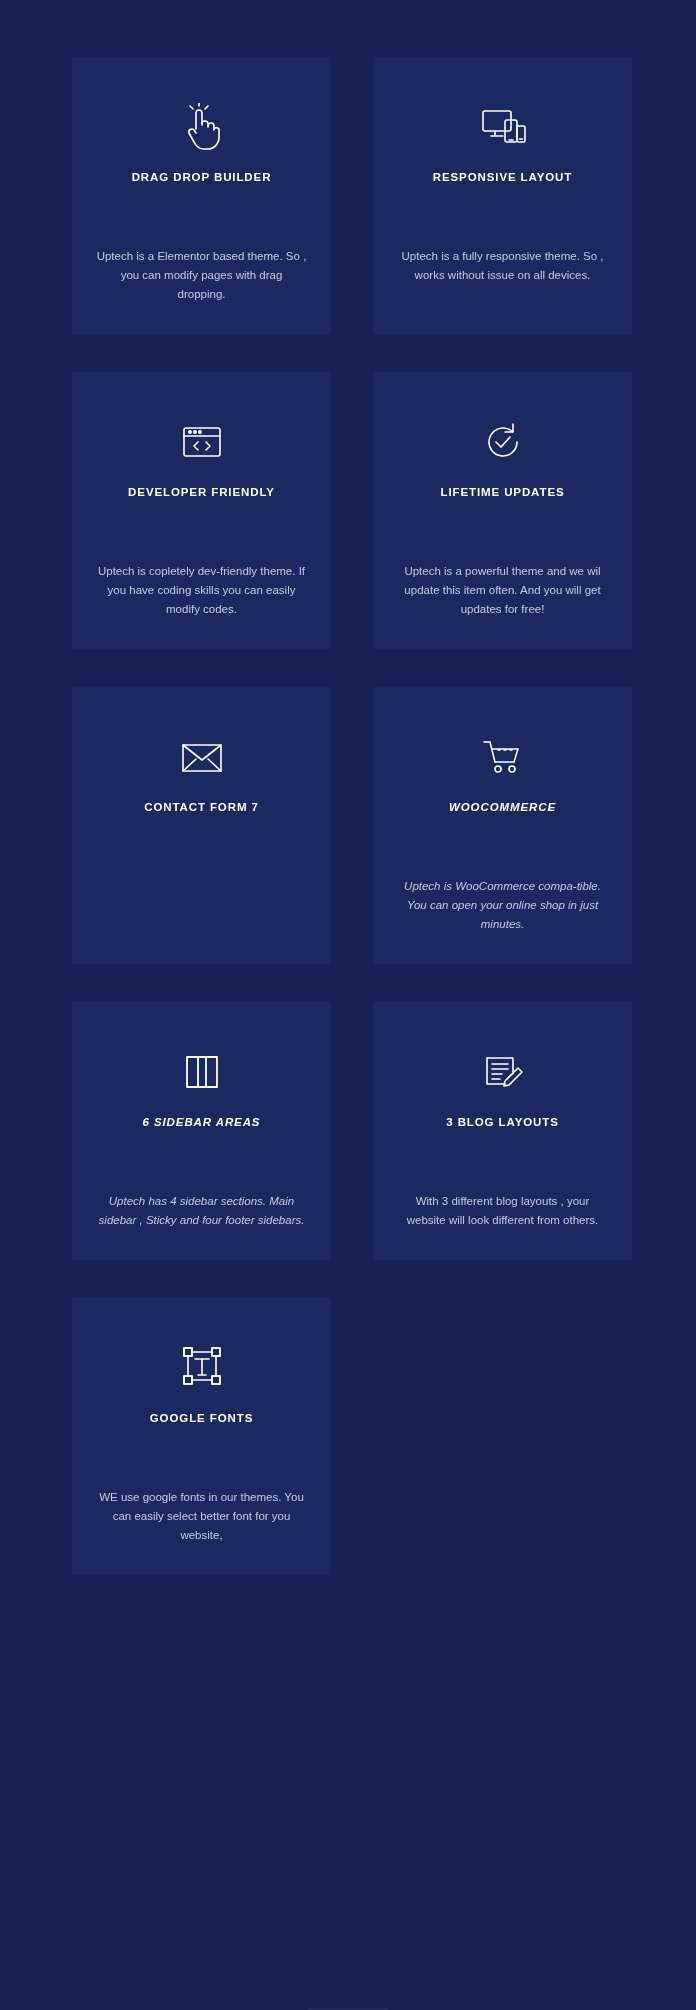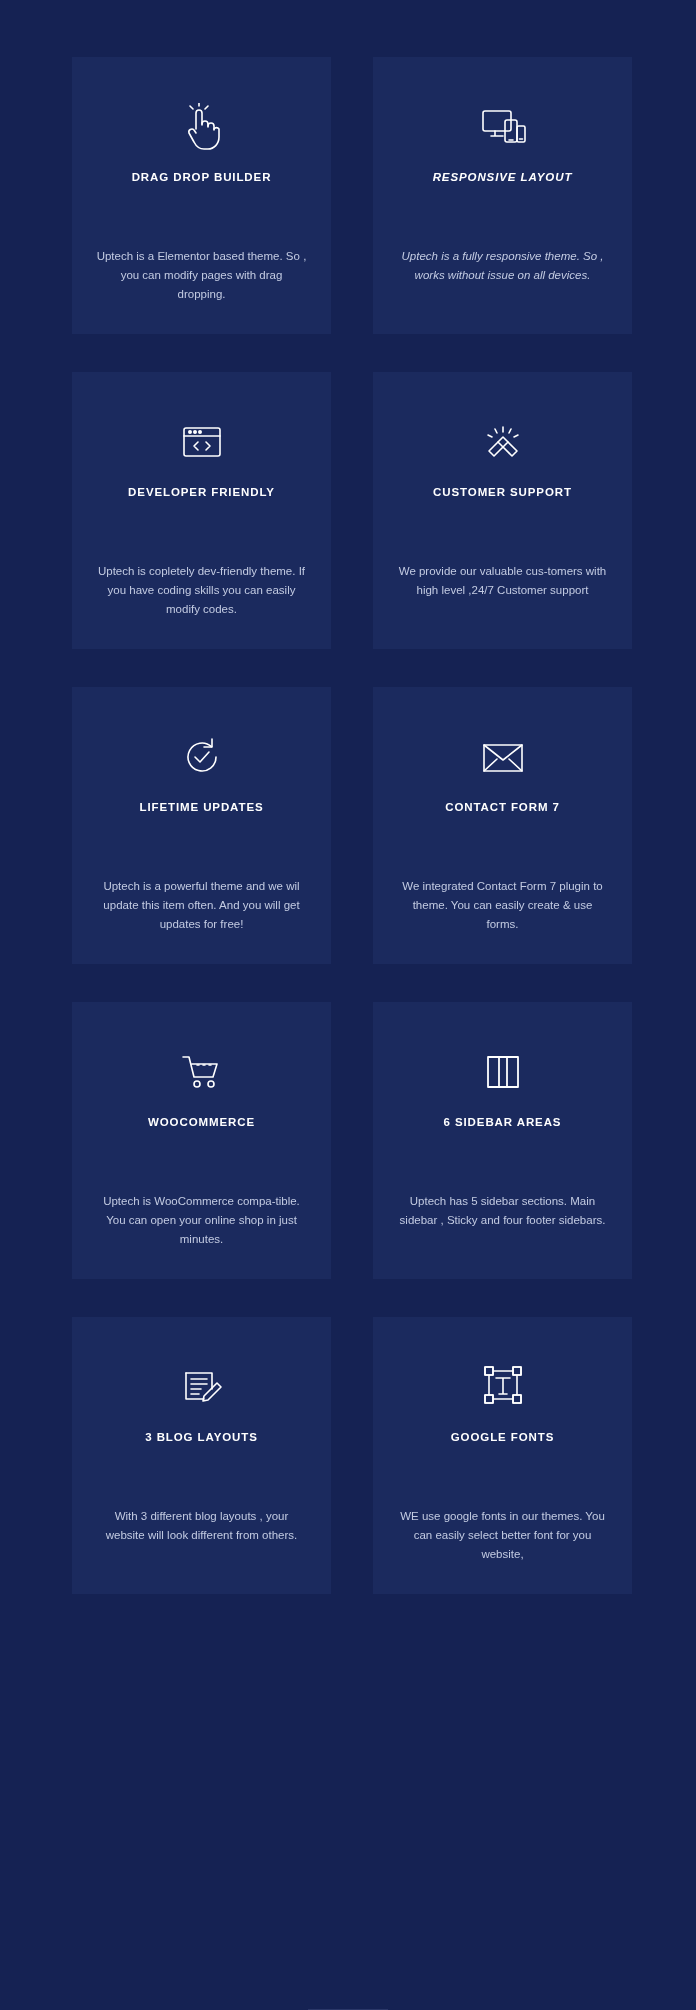--- a/index.html
+++ b/index.html
@@ -49,24 +49,24 @@
   }
   .card-desc {
     color: #c3cbe2;
     font-size: 11.5px;
     line-height: 1.65;
     max-width: 210px;
     margin-top: 48px;
   }
   
   .h1 { min-height: 217px; }
-  .h2 { min-height: 223px; font-style: italic; }
+  .h2 { min-height: 223px; }
   .h3 { min-height: 222px; }
   .h4 { min-height: 211px; }
-  .h5 { min-height: 210px; }
+  .h5 { min-height: 210px; font-style: italic; }
   .h6 { min-height: 200px; }
   .footer-strip {
     position: absolute;
     left: 0;
     bottom: 0;
     width: 696px;
     height: 22px;
     background: #152253;
   }
   .footer-line {
@@ -122,32 +122,20 @@
         <circle cx="11" cy="10" r="1.2" fill="#ffffff"></circle>
         <circle cx="16" cy="10" r="1.2" fill="#ffffff"></circle>
         <circle cx="21" cy="10" r="1.2" fill="#ffffff"></circle>
         <path d="M19 20l-4 4 4 4M27 20l4 4-4 4"></path>
       </svg>
     </div>
     <div class="card-title">DEVELOPER FRIENDLY</div>
     <div class="card-desc">Uptech is copletely dev-friendly theme. If you have coding skills you can easily modify codes.</div>
   </div>
 
-  <div class="card h3">
-    <div class="card-icon">
-      <svg width="50" height="42" viewBox="0 0 50 42" fill="none" stroke="#ffffff" stroke-width="1.6" stroke-linecap="round" stroke-linejoin="round">
-        <path d="M25 16l-5 5 5 5 5-5z"></path>
-        <path d="M20 21l-9 9 5 5 9-9"></path>
-        <path d="M30 21l9 9-5 5-9-9"></path>
-        <path d="M25 6v5M17 8l2 4M33 8l-2 4M10 14l4 2M40 14l-4 2"></path>
-      </svg>
-    </div>
-    <div class="card-title">CUSTOMER SUPPORT</div>
-    <div class="card-desc">We provide our valuable cus-tomers with high level ,24/7 Customer support</div>
-  </div>
 
   <div class="card h4">
     <div class="card-icon">
       <svg width="44" height="44" viewBox="0 0 44 44" fill="none" stroke="#ffffff" stroke-width="1.6" stroke-linecap="round" stroke-linejoin="round">
         <path d="M36 22a14 14 0 1 1-4.5-10.3"></path>
         <path d="M32 4v8h-8"></path>
         <path d="M15 22l5 5 9-10"></path>
       </svg>
     </div>
     <div class="card-title">LIFETIME UPDATES</div>
@@ -156,21 +144,20 @@
 
   <div class="card h4">
     <div class="card-icon">
       <svg width="48" height="38" viewBox="0 0 48 38" fill="none" stroke="#ffffff" stroke-width="1.6" stroke-linecap="round" stroke-linejoin="round">
         <rect x="5" y="7" width="38" height="26"></rect>
         <path d="M5 7l19 15L43 7"></path>
         <path d="M5 33l13-12M43 33L30 21"></path>
       </svg>
     </div>
     <div class="card-title">CONTACT FORM 7</div>
-    <div class="card-desc">We integrated Contact Form 7 plugin to theme. You can easily create &amp; use forms.</div>
   </div>
 
   <div class="card h5">
     <div class="card-icon">
       <svg width="46" height="42" viewBox="0 0 46 42" fill="none" stroke="#ffffff" stroke-width="1.6" stroke-linecap="round" stroke-linejoin="round">
         <path d="M4 6h6l5 20h19l4-13H13"></path>
         <path d="M18 14h2M24 14h2M30 14h2"></path>
         <circle cx="18" cy="33" r="3"></circle>
         <circle cx="32" cy="33" r="3"></circle>
       </svg>
@@ -181,21 +168,21 @@
 
   <div class="card h5">
     <div class="card-icon">
       <svg width="44" height="40" viewBox="0 0 44 40" fill="none" stroke="#ffffff" stroke-width="1.8" stroke-linecap="round" stroke-linejoin="round">
         <rect x="7" y="5" width="30" height="30"></rect>
         <path d="M18 5v30"></path>
         <path d="M26 5v30"></path>
       </svg>
     </div>
     <div class="card-title">6 SIDEBAR AREAS</div>
-    <div class="card-desc">Uptech has 5 sidebar sections. Main sidebar , Sticky and four footer sidebars.</div>
+    <div class="card-desc">Uptech has 4 sidebar sections. Main sidebar , Sticky and four footer sidebars.</div>
   </div>
 
   <div class="card h6">
     <div class="card-icon">
       <svg width="46" height="42" viewBox="0 0 46 42" fill="none" stroke="#ffffff" stroke-width="1.6" stroke-linecap="round" stroke-linejoin="round">
         <path d="M7 7h26v16"></path>
         <path d="M7 7v26h18"></path>
         <path d="M12 13h16M12 18h16M12 23h10M12 28h8"></path>
         <path d="M38 17l4 4-13 13-5 1 1-5z"></path>
       </svg>

